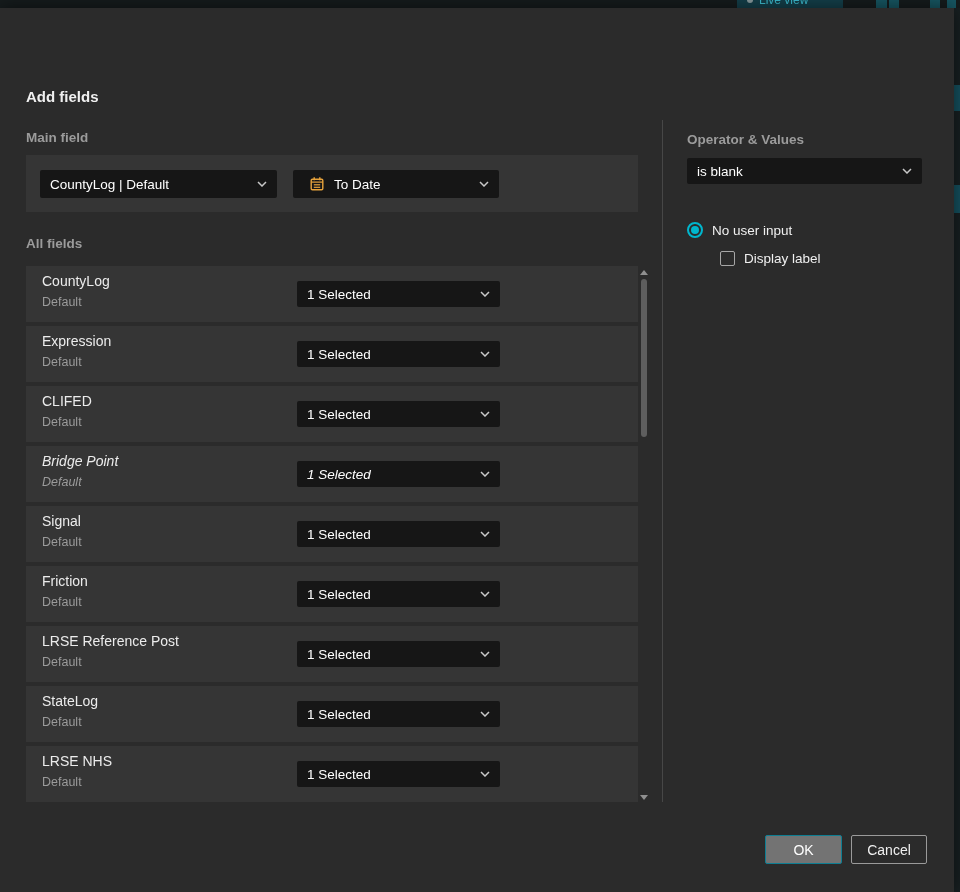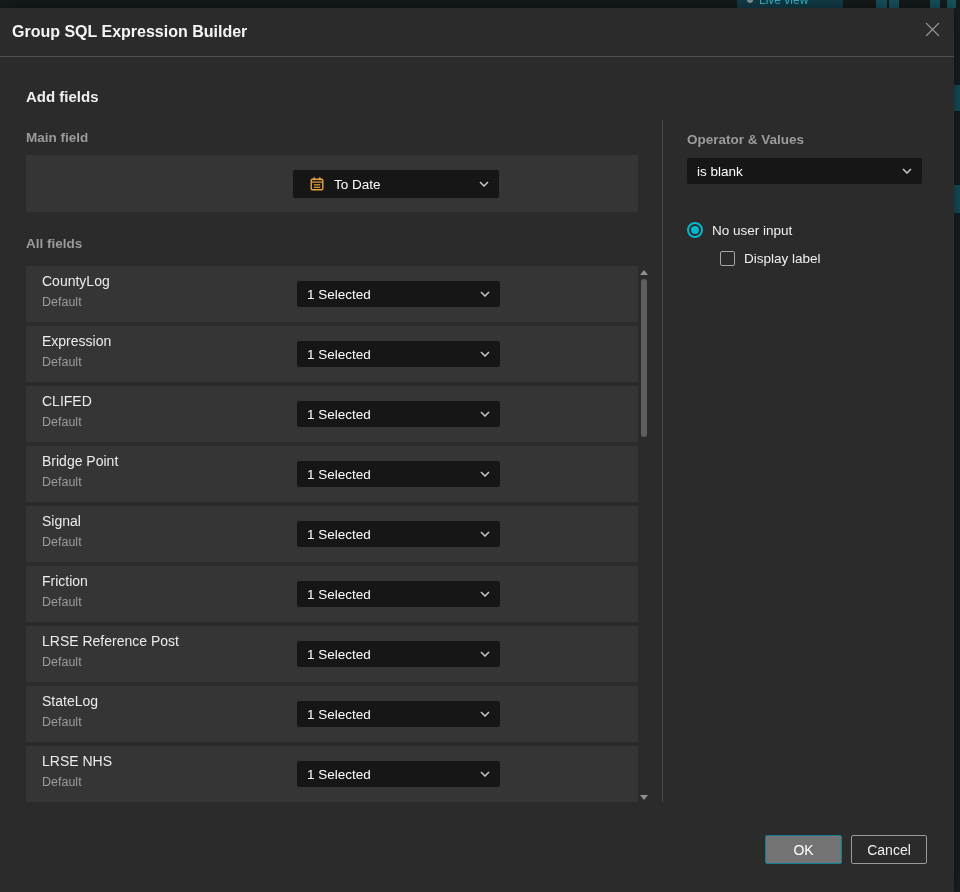--- a/index.html
+++ b/index.html
@@ -85,33 +85,33 @@
   <span class="frag" style="left:930px;width:10px;"></span>
   <span class="frag" style="left:947px;width:9px;"></span>
 </div>
 <div class="right-strip">
   <span class="rfrag" style="top:77px;height:26px;"></span>
   <span class="rfrag" style="top:177px;height:28px;"></span>
 </div>
 
 <div class="dialog">
 
-  <div class="dlg-header">
-    <div class="dlg-title">Group SQL Expression Builder</div>
-    <button class="close-btn">
-      <svg width="17" height="17" viewBox="0 0 16 16">
-        <path d="M2 2 L14 14 M14 2 L2 14" stroke="#9a9a9a" stroke-width="1.3" fill="none"></path>
-      </svg>
-    </button>
-  </div>
 
   <div class="section-heading">Add fields</div>
 
   <div class="group-label" style="left:26px;top:122px;">Main field</div>
   <div class="main-panel">
+    <div class="dropdown dd-main1">
+      <span>CountyLog | Default</span>
+      <span class="chev">
+        <svg width="10" height="6" viewBox="0 0 10 6">
+            <path d="M1 1l4 4 4-4" fill="none" stroke="#c8c8c8" stroke-width="1.5"></path>
+          </svg>
+      </span>
+    </div>
     <div class="dropdown dd-main2">
       <svg width="16" height="16" viewBox="0 0 16 16">
         <rect x="2.2" y="3.2" width="11.6" height="10.6" rx="1.2" fill="none" stroke="#e7a33c" stroke-width="1.4"></rect>
         <line x1="5.2" y1="1.2" x2="5.2" y2="4.2" stroke="#e7a33c" stroke-width="1.4"></line>
         <line x1="10.8" y1="1.2" x2="10.8" y2="4.2" stroke="#e7a33c" stroke-width="1.4"></line>
         <line x1="2.4" y1="6.1" x2="13.6" y2="6.1" stroke="#e7a33c" stroke-width="1.2"></line>
         <line x1="4.8" y1="8.8" x2="11.2" y2="8.8" stroke="#e7a33c" stroke-width="1.2"></line>
         <line x1="4.8" y1="11.3" x2="11.2" y2="11.3" stroke="#e7a33c" stroke-width="1.2"></line>
       </svg>
       <span>To Date</span>
@@ -154,21 +154,21 @@
     <span class="row-sub">Default</span>
     <div class="dropdown row-dd">
       <span>1 Selected</span>
       <span class="chev">
           <svg width="10" height="6" viewBox="0 0 10 6">
             <path d="M1 1l4 4 4-4" fill="none" stroke="#c8c8c8" stroke-width="1.5"></path>
           </svg>
         </span>
     </div>
   </div>
-  <div class="field-row" style="top:438px;">
+  <div class="field-row" style="top:438px;font-style:italic;">
     <span class="row-name">Bridge Point</span>
     <span class="row-sub">Default</span>
     <div class="dropdown row-dd">
       <span>1 Selected</span>
       <span class="chev">
           <svg width="10" height="6" viewBox="0 0 10 6">
             <path d="M1 1l4 4 4-4" fill="none" stroke="#c8c8c8" stroke-width="1.5"></path>
           </svg>
         </span>
     </div>

